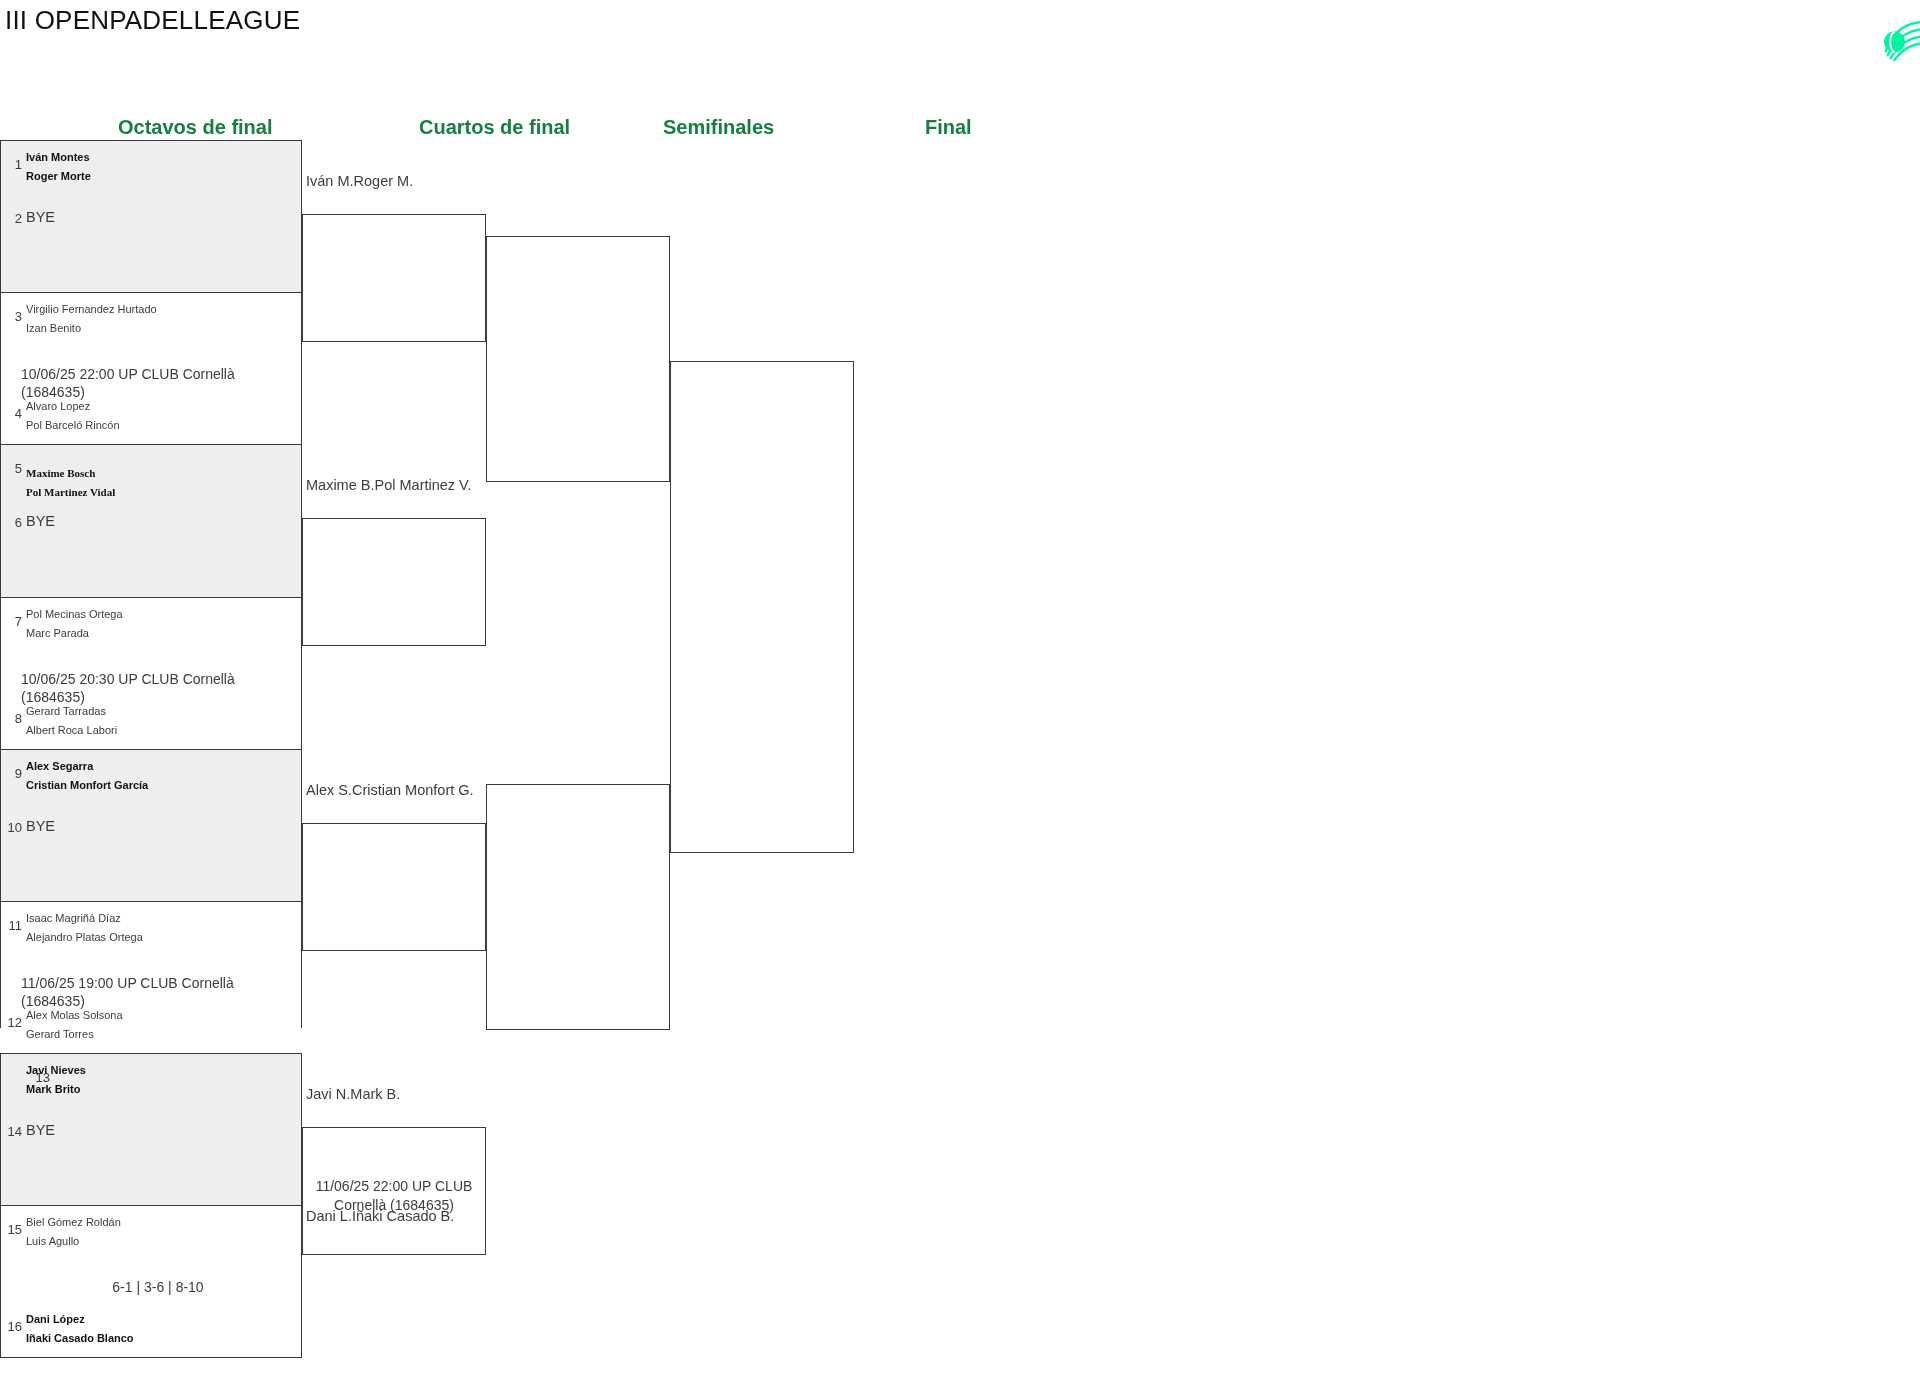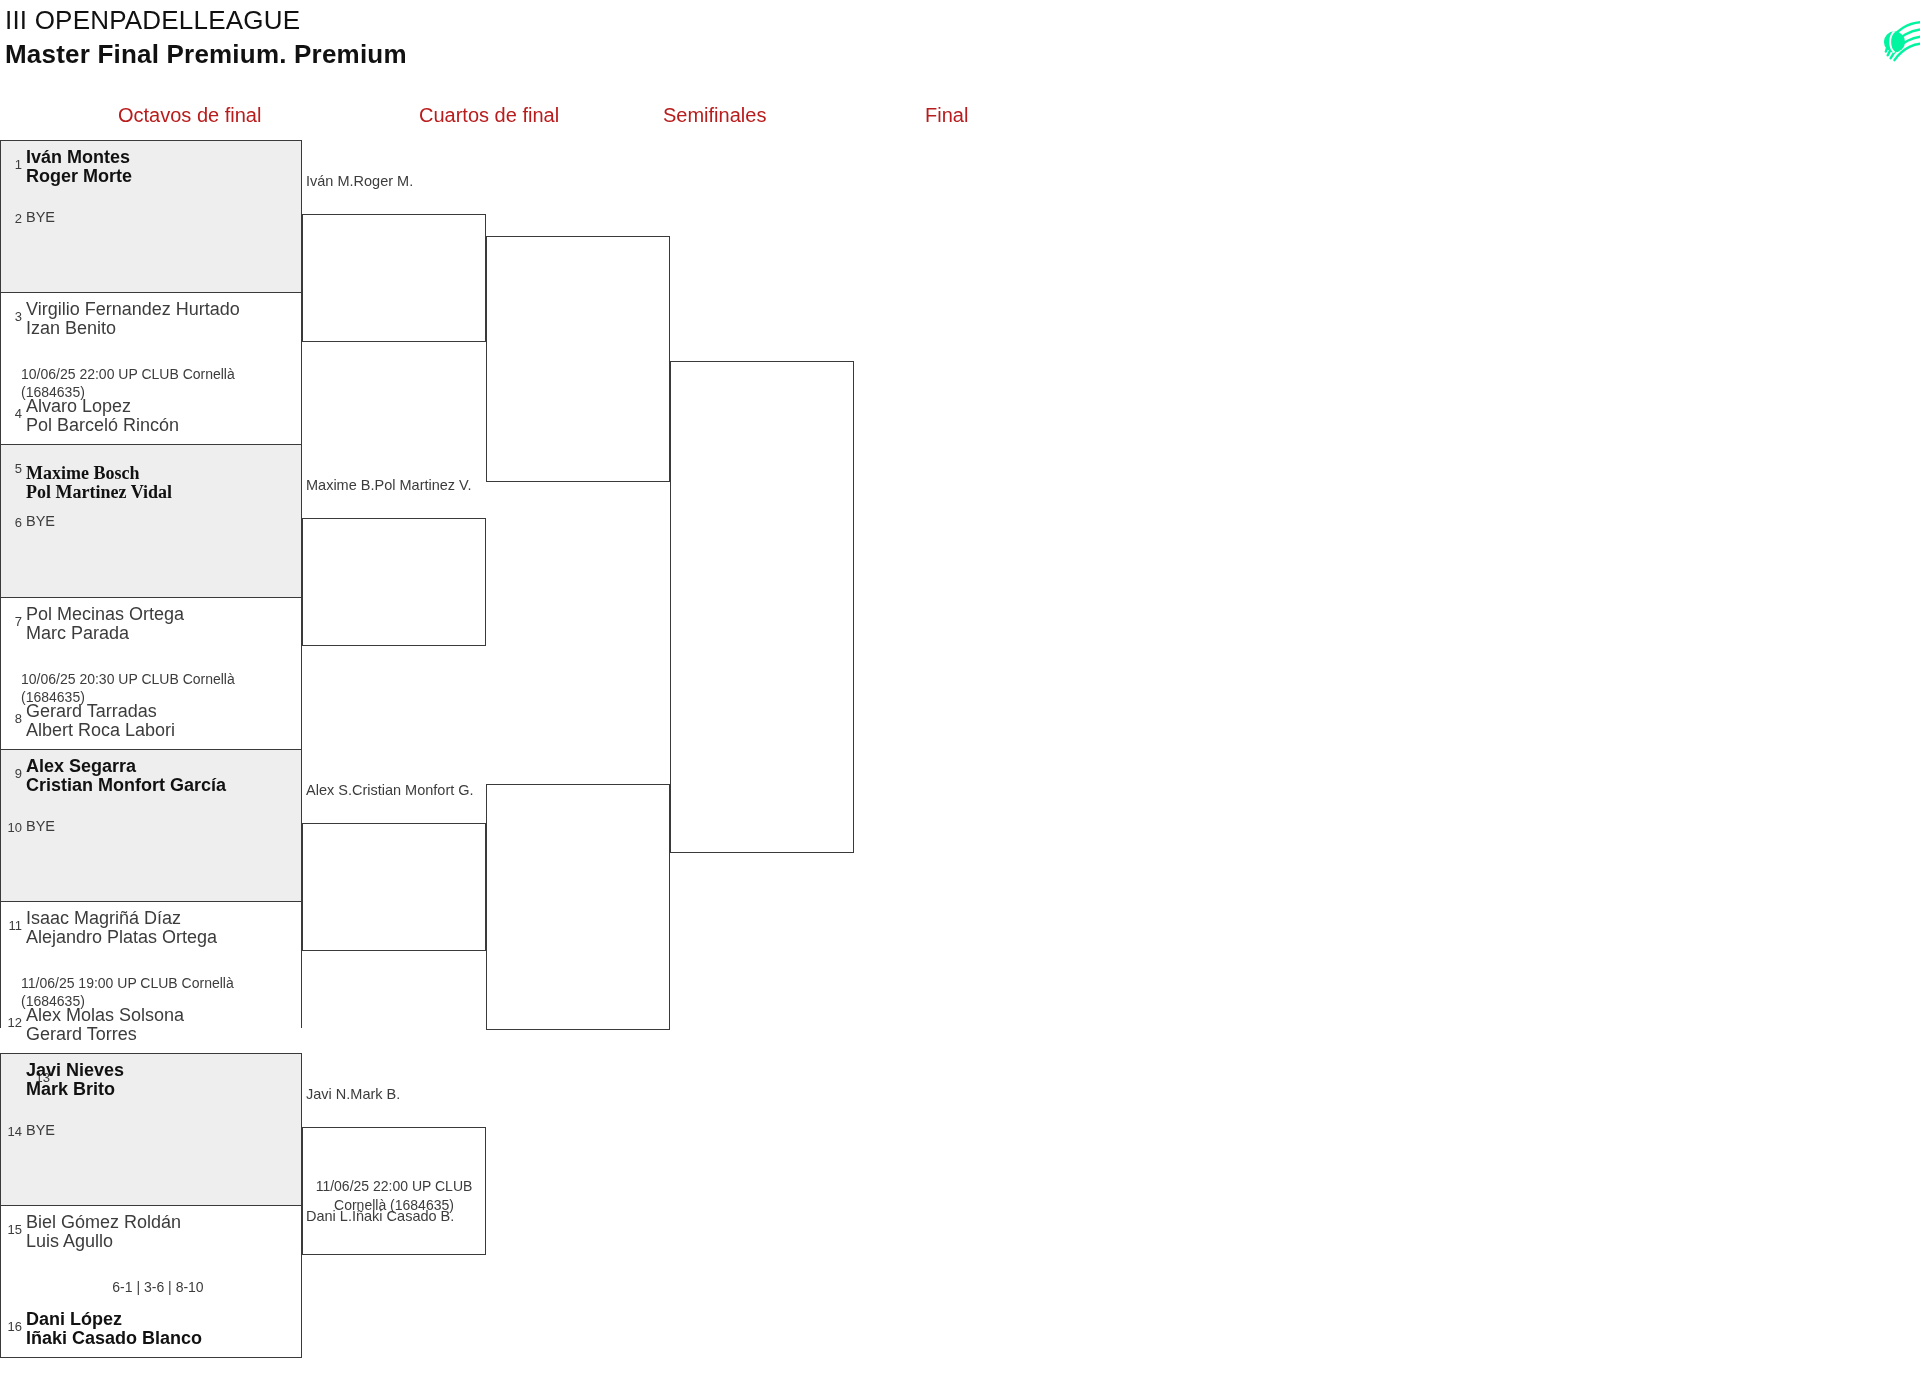--- a/index.html
+++ b/index.html
@@ -20,22 +20,22 @@
   }
   #title-line2{
     position:absolute;left:5px;top:39px;
     font-size:26px;font-weight:700;letter-spacing:.2px;color:#111;
     white-space:nowrap;
   }
   #logo{position:absolute;left:1877px;top:15px;width:58px;height:48px;}
 
   
   .round-head{
-    position:absolute;top:104px;
-    font-size:20px;font-weight:400;color:#b91c1c;
+    position:absolute;top:116px;
+    font-size:20px;font-weight:700;color:#15803d;
     white-space:nowrap;
   }
   #rh-0{left:118px;}
   #rh-1{left:419px;}
   #rh-2{left:663px;}
   #rh-3{left:925px;}
 
   
   #octavos{position:absolute;left:0px;top:140px;width:302px;height:1217px;}
   .oct-pair{
@@ -47,21 +47,21 @@
   }
   .oct-pair.last{border-bottom:1px solid #3a3a3a;}
   .oct-pair.shaded{background:#eeeeee;}
 
   .seed-num{
     position:absolute;left:5px;
     font-size:13px;color:#3c3c3c;text-align:right;width:16px;
   }
   .team{
     position:absolute;left:25px;right:6px;
-    font-size:18px;line-height:19px;color:#3c3c3c;
+    font-size:11px;line-height:19px;color:#3c3c3c;
   }
   .team.win{font-weight:700;color:#111111;}
   .team .ln{display:block;white-space:nowrap;overflow:hidden;text-overflow:ellipsis;}
   .meta{
     position:absolute;left:20px;right:6px;
     font-size:14px;color:#3c3c3c;line-height:18px;
   }
   .meta.centered{text-align:center;}
   .bye{
     position:absolute;left:25px;
@@ -81,21 +81,20 @@
   .r-meta{
     position:absolute;
     font-size:14px;line-height:19px;color:#3c3c3c;text-align:center;
   }
 </style>
 </head>
 <body>
 
 <div id="header" class="abs">
   <div id="title-line1">III OPENPADELLEAGUE</div>
-  <div id="title-line2">Master Final Premium. Premium</div>
 
   <div id="logo">
     <svg viewBox="0 0 120 100" width="58" height="48" aria-hidden="true">
       <g fill="none" stroke="#00F5A0" stroke-width="5" stroke-linecap="round">
         <path d="M18 76 C 30 30, 70 10, 112 16"></path>
         <path d="M22 84 C 38 44, 74 26, 110 30"></path>
         <path d="M28 90 C 46 56, 78 42, 106 45"></path>
         <path d="M36 94 C 54 68, 80 58, 100 60"></path>
       </g>
       <circle cx="36" cy="56" r="22" fill="#00F5A0"></circle>

